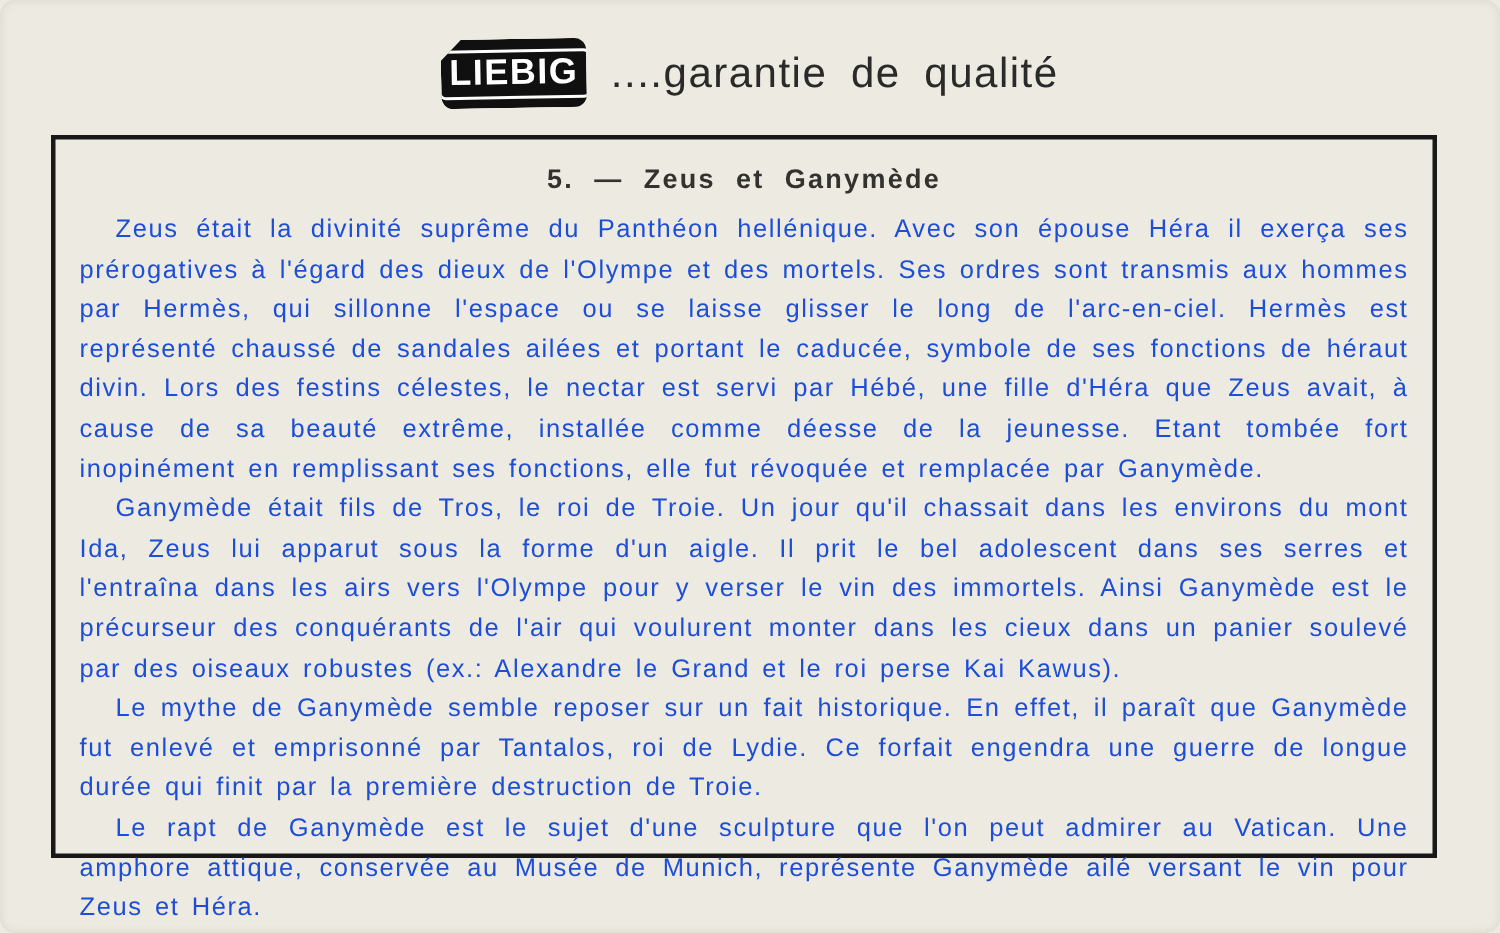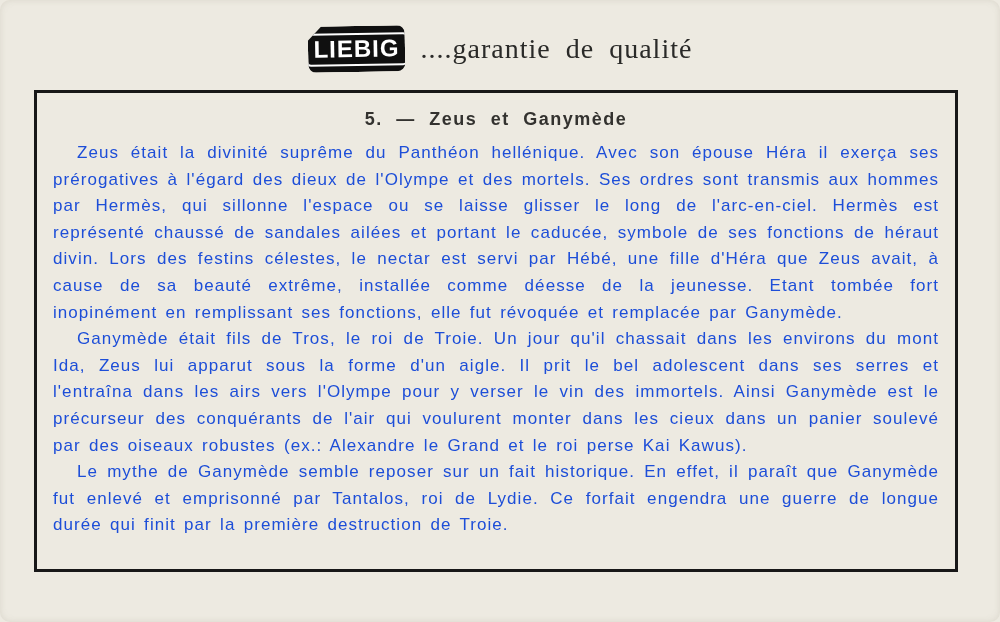--- a/index.html
+++ b/index.html
@@ -49,21 +49,21 @@
     border-radius: 5px;
     padding: 2px 6px 3px 6px;
     color: #ffffff;
     font-weight: bold;
     font-size: 24px;
     letter-spacing: 1px;
     line-height: 1;
     font-family: "Liberation Sans", sans-serif;
   }
   .tagline {
-    font-family: Liberation Serif, serif;
+    font-family: Liberation Sans, sans-serif;
     font-size: 28px;
     color: #2a2a28;
     word-spacing: 7px;
     letter-spacing: 1px;
   }
   
   .text-box {
     position: absolute;
     left: 34px;
     top: 90px;
@@ -105,16 +105,17 @@
     <div class="tagline">....garantie de qualité</div>
   </div>
 
   <div class="text-box">
     <h1 class="title">5. — Zeus et Ganymède</h1>
 
     <div class="body-text">
       <p>Zeus était la divinité suprême du Panthéon hellénique. Avec son épouse Héra il exerça ses prérogatives à l'égard des dieux de l'Olympe et des mortels. Ses ordres sont transmis aux hommes par Hermès, qui sillonne l'espace ou se laisse glisser le long de l'arc-en-ciel. Hermès est représenté chaussé de sandales ailées et portant le caducée, symbole de ses fonctions de héraut divin. Lors des festins célestes, le nectar est servi par Hébé, une fille d'Héra que Zeus avait, à cause de sa beauté extrême, installée comme déesse de la jeunesse. Etant tombée fort inopinément en remplissant ses fonctions, elle fut révoquée et remplacée par Ganymède.</p>
       <p>Ganymède était fils de Tros, le roi de Troie. Un jour qu'il chassait dans les environs du mont Ida, Zeus lui apparut sous la forme d'un aigle. Il prit le bel adolescent dans ses serres et l'entraîna dans les airs vers l'Olympe pour y verser le vin des immortels. Ainsi Ganymède est le précurseur des conquérants de l'air qui voulurent monter dans les cieux dans un panier soulevé par des oiseaux robustes (ex.: Alexandre le Grand et le roi perse Kai Kawus).</p>
       <p>Le mythe de Ganymède semble reposer sur un fait historique. En effet, il paraît que Ganymède fut enlevé et emprisonné par Tantalos, roi de Lydie. Ce forfait engendra une guerre de longue durée qui finit par la première destruction de Troie.</p>
+      <p>Le rapt de Ganymède est le sujet d'une sculpture que l'on peut admirer au Vatican. Une amphore attique, conservée au Musée de Munich, représente Ganymède ailé versant le vin pour Zeus et Héra.</p>
     </div>
   </div>
 
 </div>
 
 </body></html>

